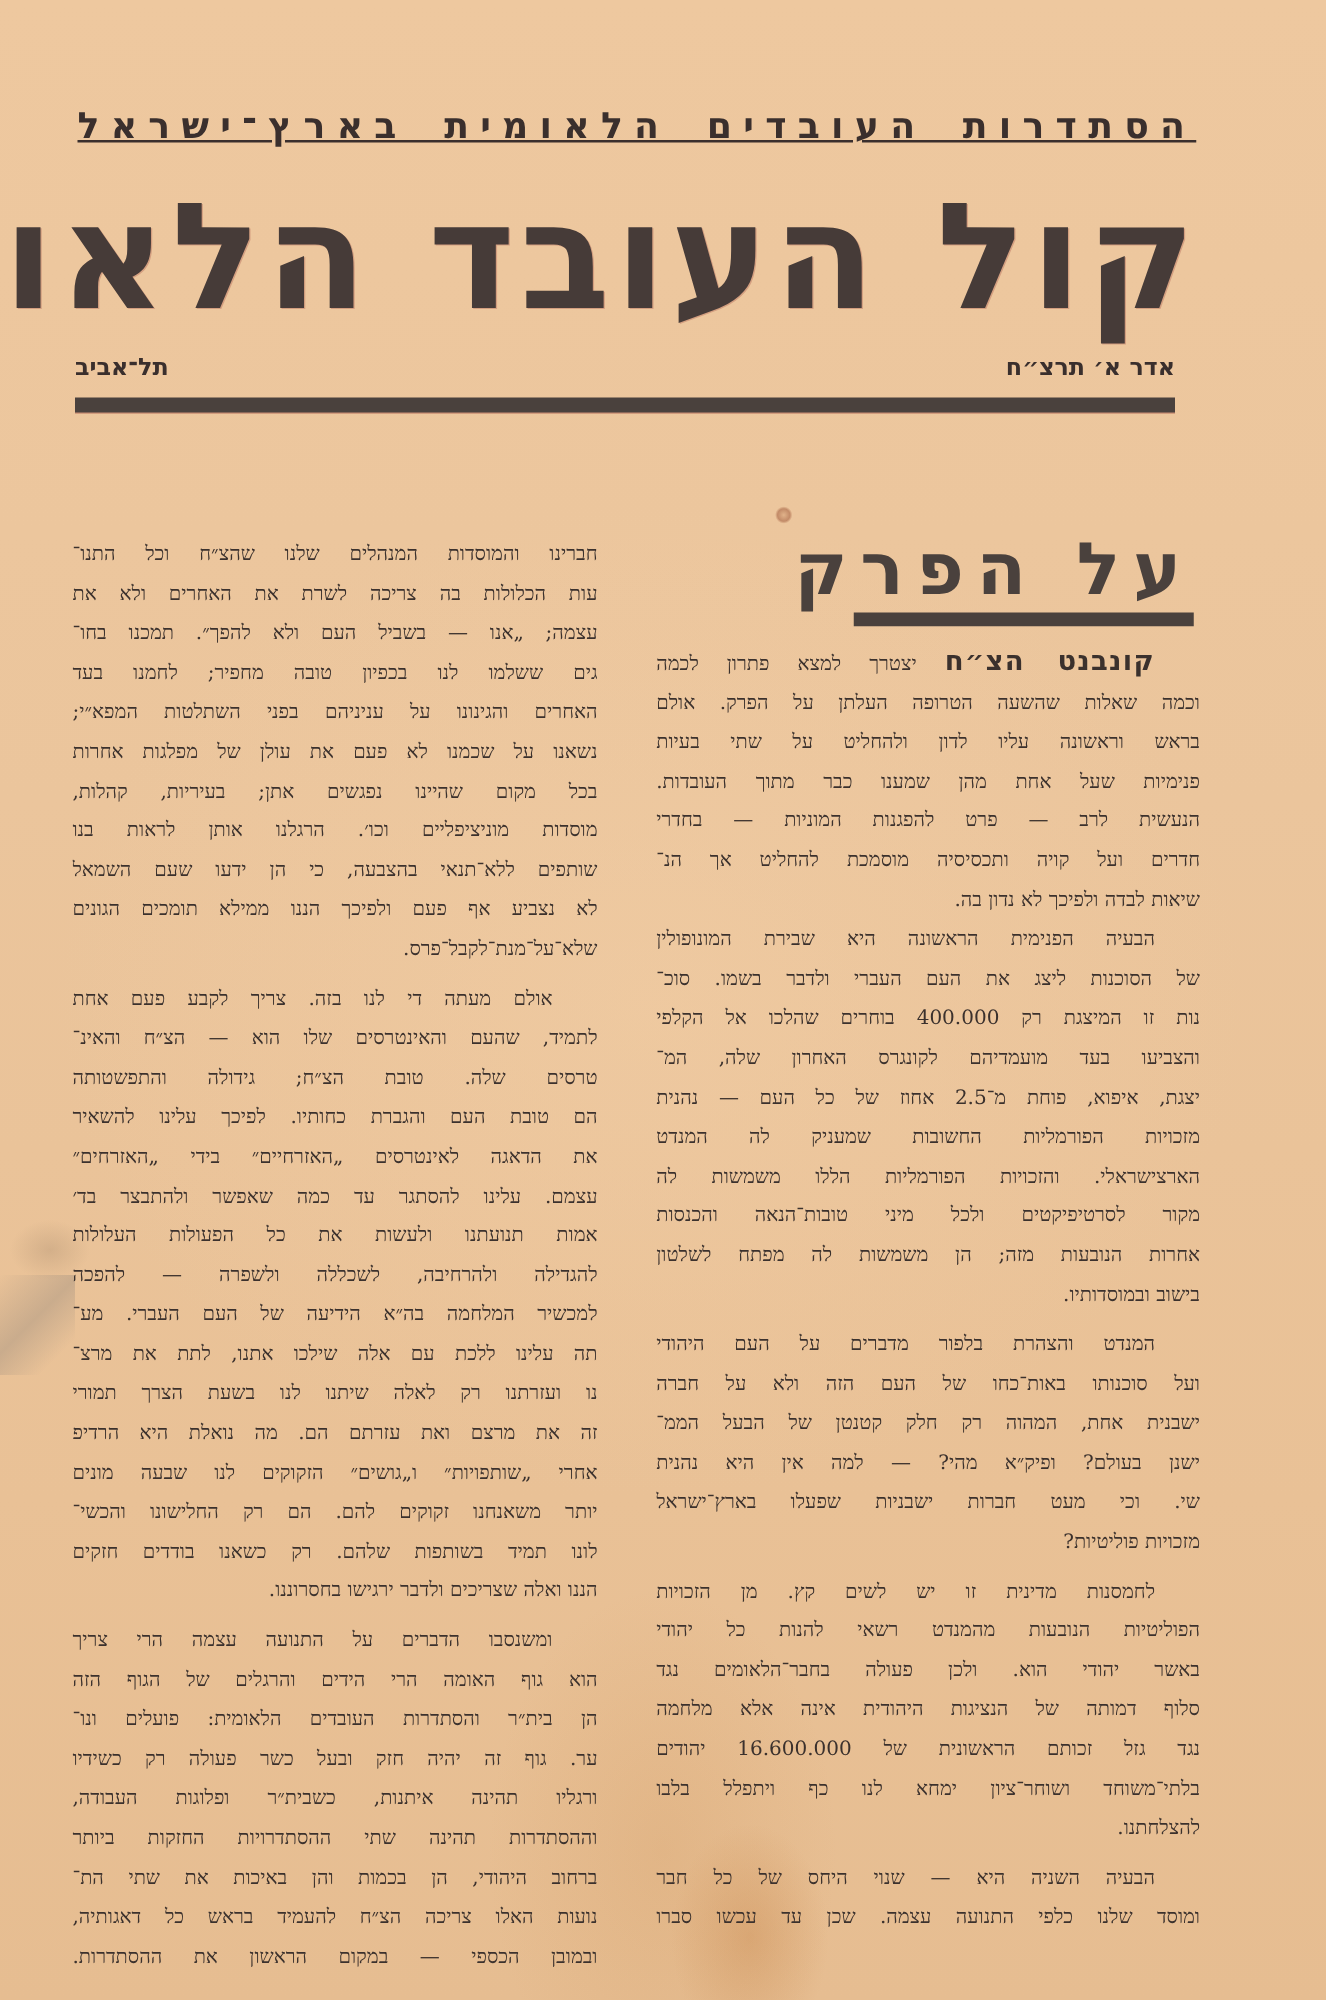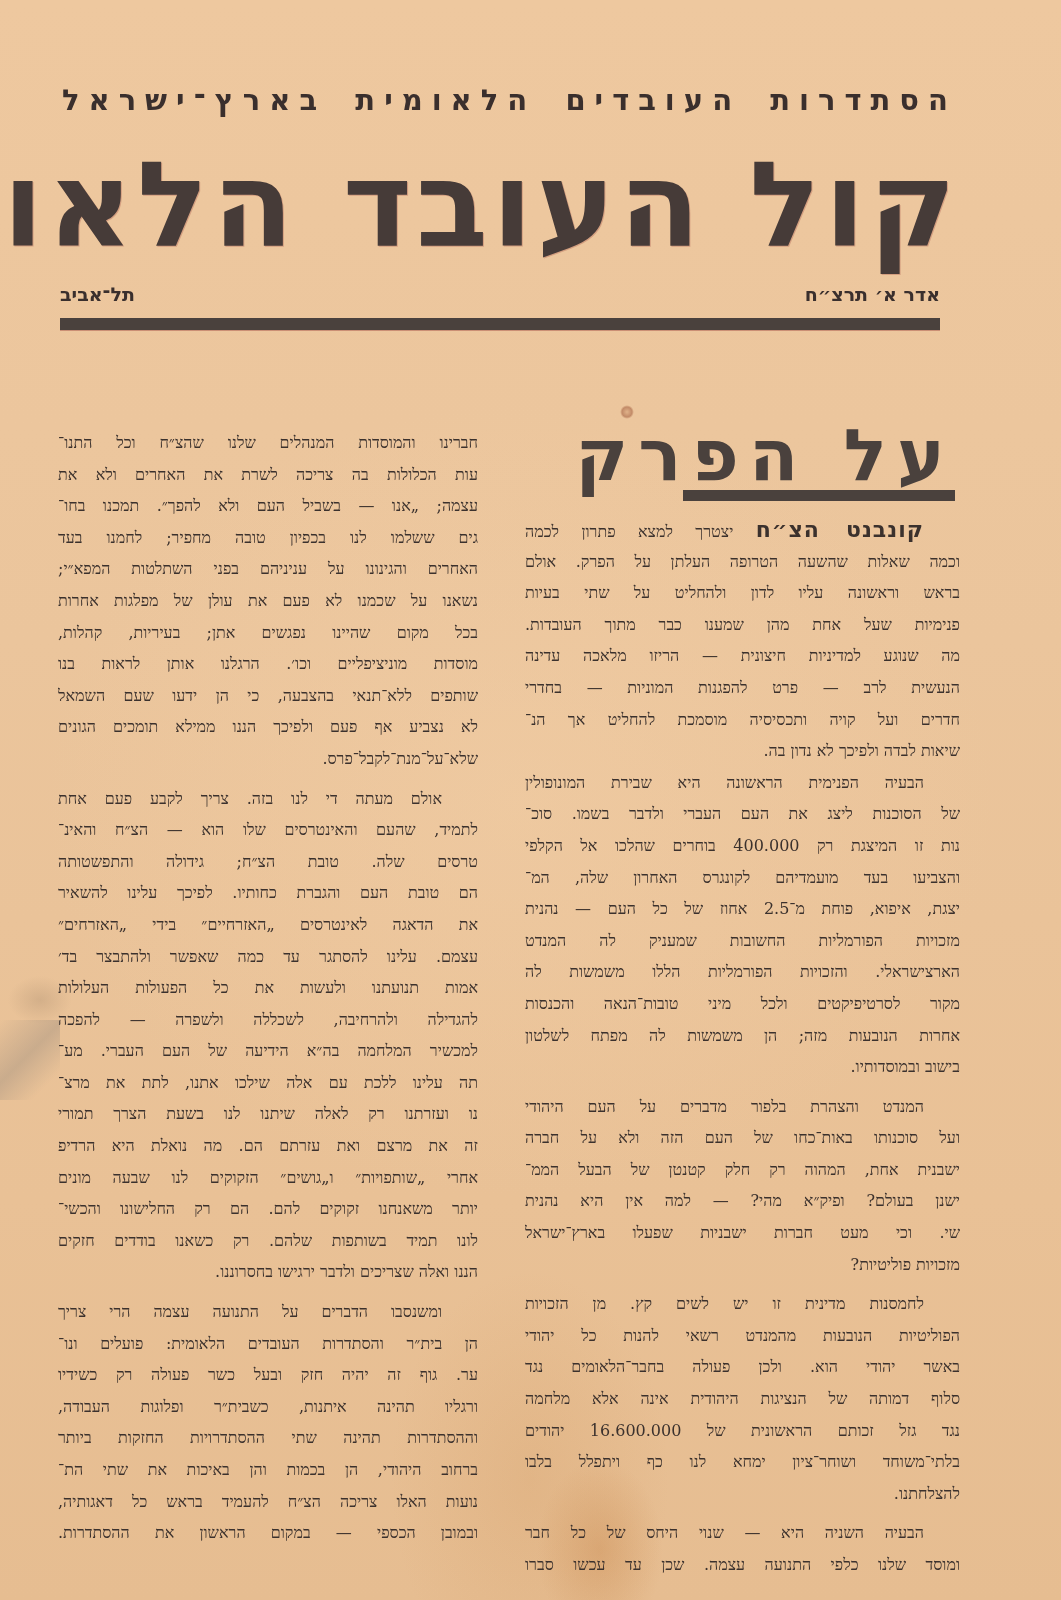--- a/index.html
+++ b/index.html
@@ -49,20 +49,21 @@
       width: 895px;
       direction: rtl;
       text-align: justify;
       text-align-last: justify;
       font-family: "DejaVu Sans", "Liberation Sans", sans-serif;
       font-weight: bold;
       font-size: 29px;
       letter-spacing: 9px;
       color: #3a2f2d;
       white-space: nowrap;
+      text-decoration: underline;
     }
     .masthead {
       position: absolute;
       top: 140px;
       left: 55px;
       width: 905px;
       direction: rtl;
       text-align: center;
       font-family: "DejaVu Sans", "Liberation Sans", sans-serif;
       font-weight: bold;
@@ -135,21 +136,21 @@
     .section-title {
       position: absolute;
       left: 683px;
       top: 420px;
       width: 272px;
       direction: rtl;
       text-align: justify;
       text-align-last: justify;
       font-family: "DejaVu Sans", "Liberation Sans", sans-serif;
       font-weight: bold;
-      font-size: 72px;
+      font-size: 58px;
       line-height: 70px;
       color: #4a413d;
       letter-spacing: 10px;
       white-space: nowrap;
     }
     .section-rule {
       position: absolute;
       left: 683px;
       top: 490px;
       width: 272px;
@@ -183,21 +184,20 @@
   <div class="rule"></div>
 
   <div class="section-title">על הפרק</div>
   <div class="section-rule"></div>
 
   <div class="col col-right">
     <span class="line first-line indent"><span class="lead-word">קונבנט הצ״ח</span> <span>יצטרך למצא פתרון לכמה</span></span>
     <span class="line">וכמה שאלות שהשעה הטרופה העלתן על הפרק. אולם</span>
     <span class="line">בראש וראשונה עליו לדון ולהחליט על שתי בעיות</span>
     <span class="line">פנימיות שעל אחת מהן שמענו כבר מתוך העובדות.</span>
-    <span class="line">מה שנוגע למדיניות חיצונית — הריזו מלאכה עדינה</span>
     <span class="line">הנעשית לרב — פרט להפגנות המוניות — בחדרי</span>
     <span class="line">חדרים ועל קויה ותכסיסיה מוסמכת להחליט אך הנ־</span>
     <span class="line last">שיאות לבדה ולפיכך לא נדון בה.</span>
     <span class="line indent">הבעיה הפנימית הראשונה היא שבירת המונופולין</span>
     <span class="line">של הסוכנות ליצג את העם העברי ולדבר בשמו. סוכ־</span>
     <span class="line">נות זו המיצגת רק 400.000 בוחרים שהלכו אל הקלפי</span>
     <span class="line">והצביעו בעד מועמדיהם לקונגרס האחרון שלה, המ־</span>
     <span class="line">יצגת, איפוא, פוחת מ־2.5 אחוז של כל העם — נהנית</span>
     <span class="line">מזכויות הפורמליות החשובות שמעניק לה המנדט</span>
     <span class="line">הארצישראלי. והזכויות הפורמליות הללו משמשות לה</span>
@@ -248,20 +248,21 @@
     <span class="line">למכשיר המלחמה בה״א הידיעה של העם העברי. מע־</span>
     <span class="line">תה עלינו ללכת עם אלה שילכו אתנו, לתת את מרצ־</span>
     <span class="line">נו ועזרתנו רק לאלה שיתנו לנו בשעת הצרך תמורי</span>
     <span class="line">זה את מרצם ואת עזרתם הם. מה נואלת היא הרדיפ</span>
     <span class="line">אחרי „שותפויות״ ו„גושים״ הזקוקים לנו שבעה מונים</span>
     <span class="line">יותר משאנחנו זקוקים להם. הם רק החלישונו והכשי־</span>
     <span class="line">לונו תמיד בשותפות שלהם. רק כשאנו בודדים חזקים</span>
     <span class="line last">הננו ואלה שצריכים ולדבר ירגישו בחסרוננו.</span>
     <span class="para-gap"></span>
     <span class="line indent">ומשנסבו הדברים על התנועה עצמה הרי צריך</span>
+    <span class="line">הוא גוף האומה הרי הידים והרגלים של הגוף הזה</span>
     <span class="line">הן בית״ר והסתדרות העובדים הלאומית: פועלים ונו־</span>
     <span class="line">ער. גוף זה יהיה חזק ובעל כשר פעולה רק כשידיו</span>
     <span class="line">ורגליו תהינה איתנות, כשבית״ר ופלוגות העבודה,</span>
     <span class="line">וההסתדרות תהינה שתי ההסתדרויות החזקות ביותר</span>
     <span class="line">ברחוב היהודי, הן בכמות והן באיכות את שתי הת־</span>
     <span class="line">נועות האלו צריכה הצ״ח להעמיד בראש כל דאגותיה,</span>
     <span class="line">ובמובן הכספי — במקום הראשון את ההסתדרות.</span>
   </div>
 </div>
 

